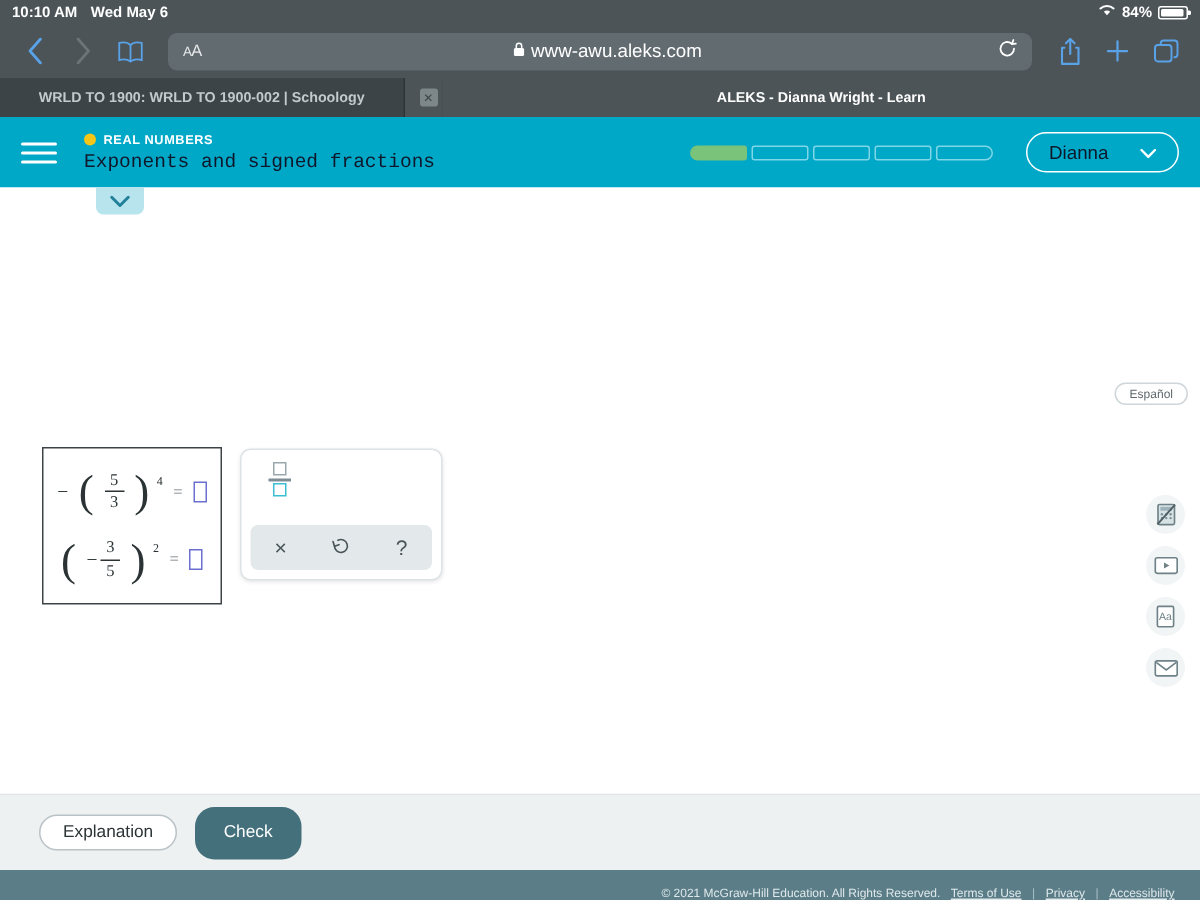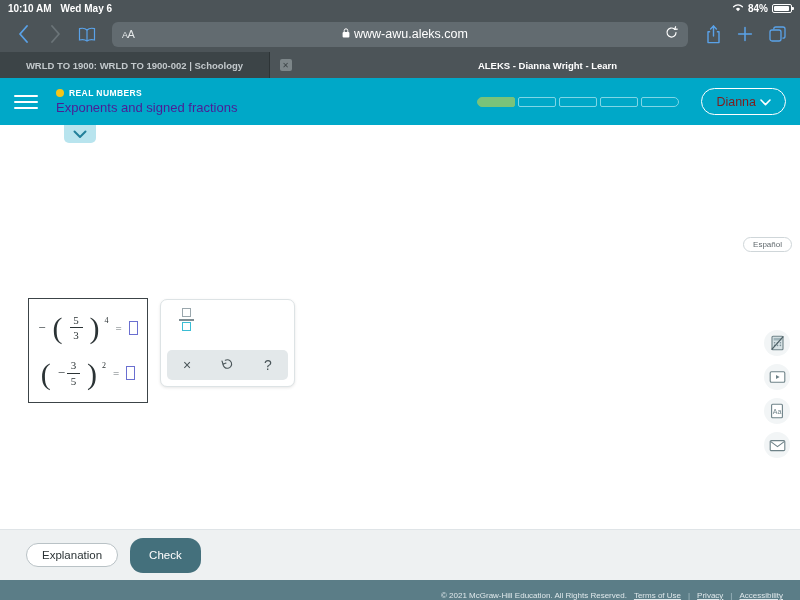--- a/index.html
+++ b/index.html
@@ -78,41 +78,41 @@
   .aleks-header {
     height: 47px; background: #00a8c8; display: flex; align-items: center;
     padding: 0 14px; position: relative;
   }
   .hamburger { width: 24px; display: flex; flex-direction: column; gap: 4px; margin-right: 18px; }
   .hamburger span { display: block; height: 2px; background: #ffffff; border-radius: 1px; }
   .header-text { display: flex; flex-direction: column; gap: 2px; }
   .topic-row { display: flex; align-items: center; gap: 5px; }
   .dot { width: 8px; height: 8px; border-radius: 50%; background: #f5c518; }
   .topic { font-size: 8.5px; color: #ffffff; font-weight: bold; letter-spacing: 0.4px; }
-  .lesson-title { font-size: 13px; color: #4c1d95; }
+  .lesson-title { font-size: 13px; color: #0f172a; font-family: Liberation Mono, monospace; }
   .progress { display: flex; gap: 3px; margin-left: auto; }
   .seg { width: 38px; height: 10px; border: 1px solid #7fd6e6; border-radius: 2px; }
   .seg.filled { background: #7ac37a; border-color: #7ac37a; }
   .seg.round-l { border-top-left-radius: 5px; border-bottom-left-radius: 5px; }
   .seg.round-r { border-top-right-radius: 5px; border-bottom-right-radius: 5px; }
   .user-pill {
     margin-left: 22px; border: 1px solid #ffffff; border-radius: 16px;
-    height: 27px; padding: 0 14px; display: flex; align-items: center; gap: 4px;
-    color: #7f1d1d; font-size: 12.5px;
+    height: 27px; padding: 0 14px; display: flex; align-items: center; gap: 21px;
+    color: #0f172a; font-size: 12.5px;
   }
 
   
   .content { position: relative; background: #ffffff; height: 404px; }
   .chev-tab {
     position: absolute; left: 64px; top: 0; width: 32px; height: 18px;
     background: #b8e4ee; border-bottom-left-radius: 5px; border-bottom-right-radius: 5px;
     display: flex; align-items: center; justify-content: center; color: #22809a;
   }
   .espanol {
-    position: absolute; right: 8px; top: 112px;
+    position: absolute; right: 8px; top: 130px;
     border: 1px solid #cfd6d9; border-radius: 11px; height: 15px;
     padding: 0 9px; display: flex; align-items: center;
     font-size: 8px; color: #60696d; background: #fff;
   }
   .instruction {
     position: absolute; left: 27px; top: 143px;
     font-size: 12.5px; color: #1d2628;
   }
   .instruction a { color: #1d7fa0; text-decoration: underline; }
 

